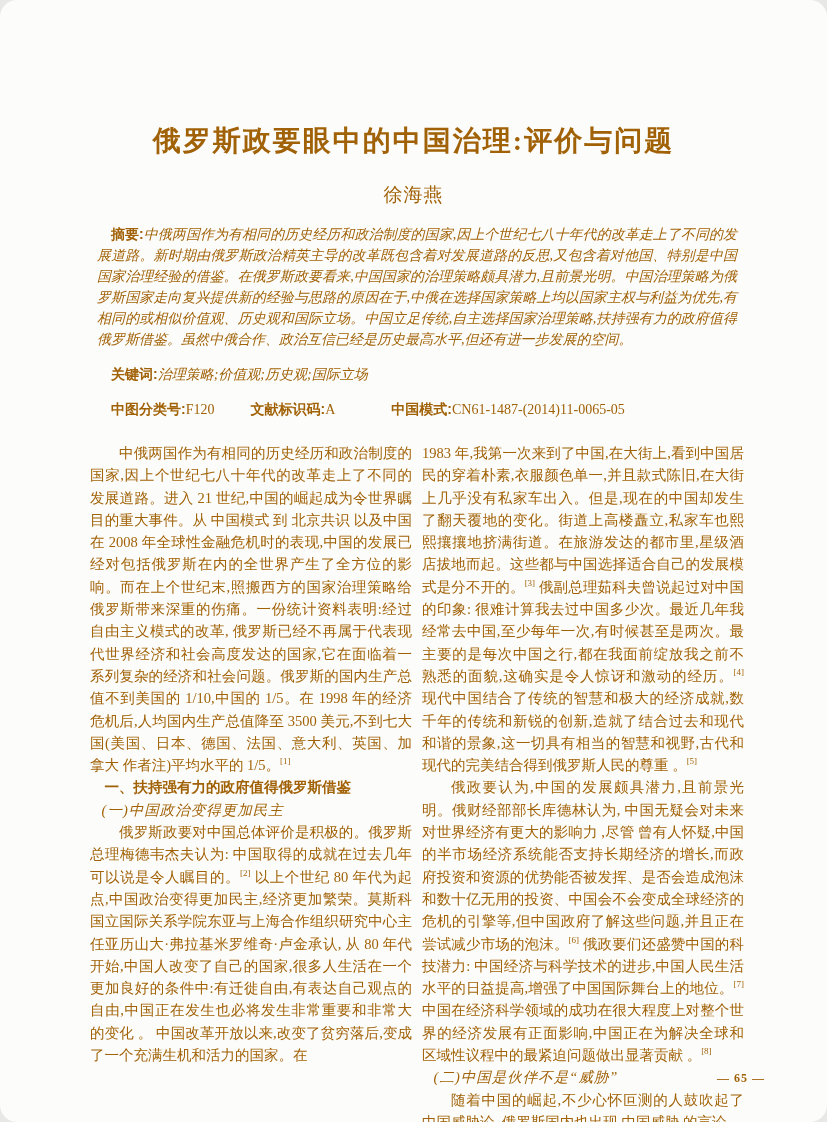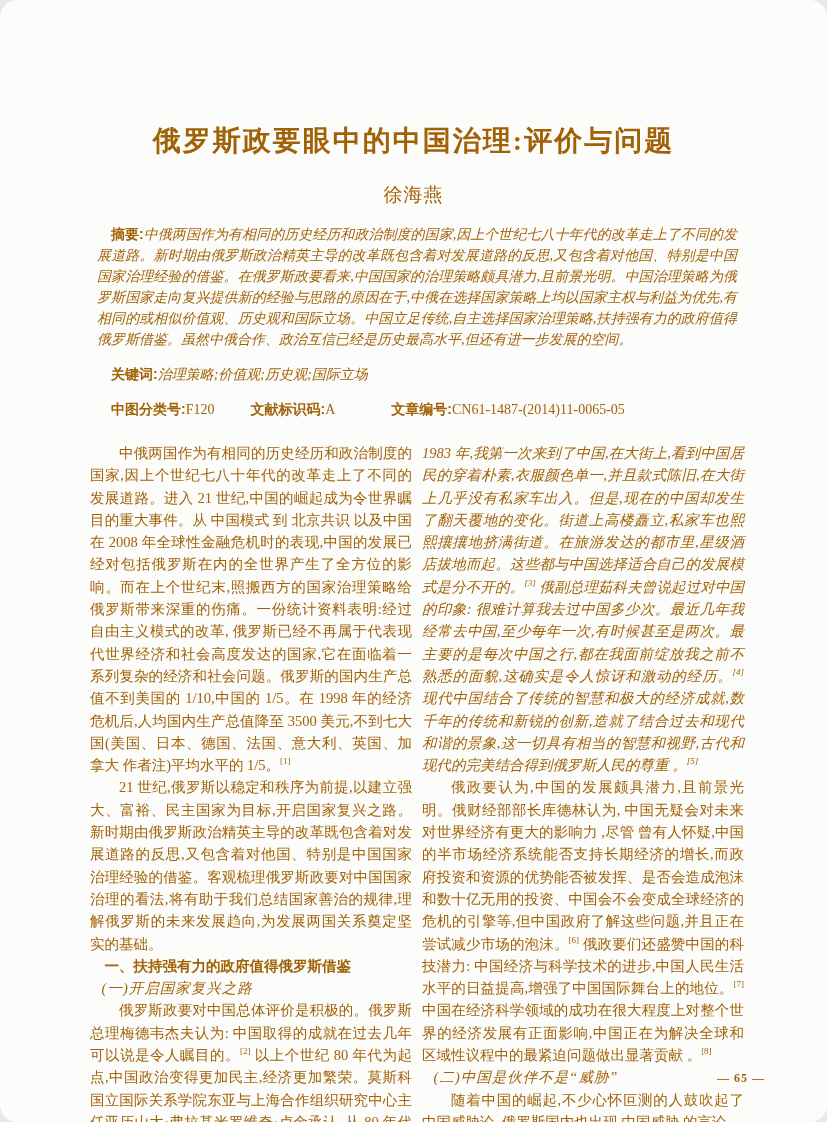--- a/index.html
+++ b/index.html
@@ -49,21 +49,21 @@
   .columns{
     display:flex;
     gap:10px;
     margin:22px 83px 0 90px;
     font-size:14.5px;
     line-height:22.3px;
   }
   .col{flex:1 1 0; min-width:0;}
   .col p{margin:0;}
   .para{text-indent:2em; text-align:justify;}
-  .para.noindent{text-indent:0;font-style:italic;}
+  .para.noindent{text-indent:0;}
   .h1{
     font-family:"Liberation Sans","DejaVu Sans",sans-serif;
     font-weight:bold;
     text-indent:1em;
     text-align:left;
   }
   .h2{
     font-style:italic;
     text-indent:0.8em;
     letter-spacing:1px;
@@ -88,29 +88,28 @@
 
 <div class="page">
 
   <h1 class="title">俄罗斯政要眼中的中国治理:评价与问题</h1>
 
   <div class="author">徐海燕</div>
 
   <div class="meta">
     <p class="abstract"><span class="label">摘要:</span><span>中俄两国作为有相同的历史经历和政治制度的国家,因上个世纪七八十年代的改革走上了不同的发展道路。新时期由俄罗斯政治精英主导的改革既包含着对发展道路的反思,又包含着对他国、特别是中国国家治理经验的借鉴。在俄罗斯政要看来,中国国家的治理策略颇具潜力,且前景光明。中国治理策略为俄罗斯国家走向复兴提供新的经验与思路的原因在于,中俄在选择国家策略上均以国家主权与利益为优先,有相同的或相似价值观、历史观和国际立场。中国立足传统,自主选择国家治理策略,扶持强有力的政府值得俄罗斯借鉴。虽然中俄合作、政治互信已经是历史最高水平,但还有进一步发展的空间。</span></p>
     <p class="kw-line"><span class="label">关键词:</span><span>治理策略;价值观;历史观;国际立场</span></p>
-    <p class="class-line"><span class="seg1"><span class="label">中图分类号:</span><span>F120</span></span><span class="seg2"><span class="label">文献标识码:</span><span>A</span></span><span><span class="label">文章编号:</span><span>CN61-1487-(2014)11-0065-05</span></span></p>
+    <p class="class-line"><span class="seg1"><span class="label">中图分类号:</span><span>F120</span></span><span class="seg2"><span class="label">文献标识码:</span><span>A</span></span><span><span class="label">中国模式:</span><span>CN61-1487-(2014)11-0065-05</span></span></p>
   </div>
 
   <div class="columns">
     <div class="col" id="col-left">
         <p class="para">中俄两国作为有相同的历史经历和政治制度的国家,因上个世纪七八十年代的改革走上了不同的发展道路。进入 21 世纪,中国的崛起成为令世界瞩目的重大事件。从 中国模式 到 北京共识 以及中国在 2008 年全球性金融危机时的表现,中国的发展已经对包括俄罗斯在内的全世界产生了全方位的影响。而在上个世纪末,照搬西方的国家治理策略给俄罗斯带来深重的伤痛。一份统计资料表明:经过自由主义模式的改革, 俄罗斯已经不再属于代表现代世界经济和社会高度发达的国家,它在面临着一系列复杂的经济和社会问题。俄罗斯的国内生产总值不到美国的 1/10,中国的 1/5。在 1998 年的经济危机后,人均国内生产总值降至 3500 美元,不到七大国(美国、日本、德国、法国、意大利、英国、加拿大 作者注)平均水平的 1/5。<sup class="ref">[1]</sup></p>
-        <p class="para">21 世纪,俄罗斯以稳定和秩序为前提,以建立强大、富裕、民主国家为目标,开启国家复兴之路。新时期由俄罗斯政治精英主导的改革既包含着对发展道路的反思,又包含着对他国、特别是中国国家治理经验的借鉴。客观梳理俄罗斯政要对中国国家治理的看法,将有助于我们总结国家善治的规律,理解俄罗斯的未来发展趋向,为发展两国关系奠定坚实的基础。</p>
         <p class="h1">一、扶持强有力的政府值得俄罗斯借鉴</p>
-        <p class="h2">(一)开启国家复兴之路</p>
+        <p class="h2">(一)中国政治变得更加民主</p>
         <p class="para">俄罗斯政要对中国总体评价是积极的。俄罗斯总理梅德韦杰夫认为: 中国取得的成就在过去几年可以说是令人瞩目的。<sup class="ref">[2]</sup> 以上个世纪 80 年代为起点,中国政治变得更加民主,经济更加繁荣。莫斯科国立国际关系学院东亚与上海合作组织研究中心主任亚历山大·弗拉基米罗维奇·卢金承认, 从 80 年代开始,中国人改变了自己的国家,很多人生活在一个更加良好的条件中:有迁徙自由,有表达自己观点的自由,中国正在发生也必将发生非常重要和非常大的变化 。 中国改革开放以来,改变了贫穷落后,变成了一个充满生机和活力的国家。在</p>
       </div>
     <div class="col" id="col-right">
         <p class="para noindent">1983 年,我第一次来到了中国,在大街上,看到中国居民的穿着朴素,衣服颜色单一,并且款式陈旧,在大街上几乎没有私家车出入。但是,现在的中国却发生了翻天覆地的变化。街道上高楼矗立,私家车也熙熙攘攘地挤满街道。在旅游发达的都市里,星级酒店拔地而起。这些都与中国选择适合自己的发展模式是分不开的。<sup class="ref">[3]</sup> 俄副总理茹科夫曾说起过对中国的印象: 很难计算我去过中国多少次。最近几年我经常去中国,至少每年一次,有时候甚至是两次。最主要的是每次中国之行,都在我面前绽放我之前不熟悉的面貌,这确实是令人惊讶和激动的经历。<sup class="ref">[4]</sup> 现代中国结合了传统的智慧和极大的经济成就,数千年的传统和新锐的创新,造就了结合过去和现代和谐的景象,这一切具有相当的智慧和视野,古代和现代的完美结合得到俄罗斯人民的尊重 。<sup class="ref">[5]</sup></p>
         <p class="para">俄政要认为,中国的发展颇具潜力,且前景光明。俄财经部部长库德林认为, 中国无疑会对未来对世界经济有更大的影响力 ,尽管 曾有人怀疑,中国的半市场经济系统能否支持长期经济的增长,而政府投资和资源的优势能否被发挥、是否会造成泡沫和数十亿无用的投资、中国会不会变成全球经济的危机的引擎等,但中国政府了解这些问题,并且正在尝试减少市场的泡沫。<sup class="ref">[6]</sup> 俄政要们还盛赞中国的科技潜力: 中国经济与科学技术的进步,中国人民生活水平的日益提高,增强了中国国际舞台上的地位。<sup class="ref">[7]</sup> 中国在经济科学领域的成功在很大程度上对整个世界的经济发展有正面影响,中国正在为解决全球和区域性议程中的最紧迫问题做出显著贡献 。<sup class="ref">[8]</sup></p>
         <p class="h2">(二)中国是伙伴不是“威胁”</p>
         <p class="para">随着中国的崛起,不少心怀叵测的人鼓吹起了 中国威胁论 ,俄罗斯国内也出现 中国威胁 的言论。</p>
       </div>
   </div>
 

